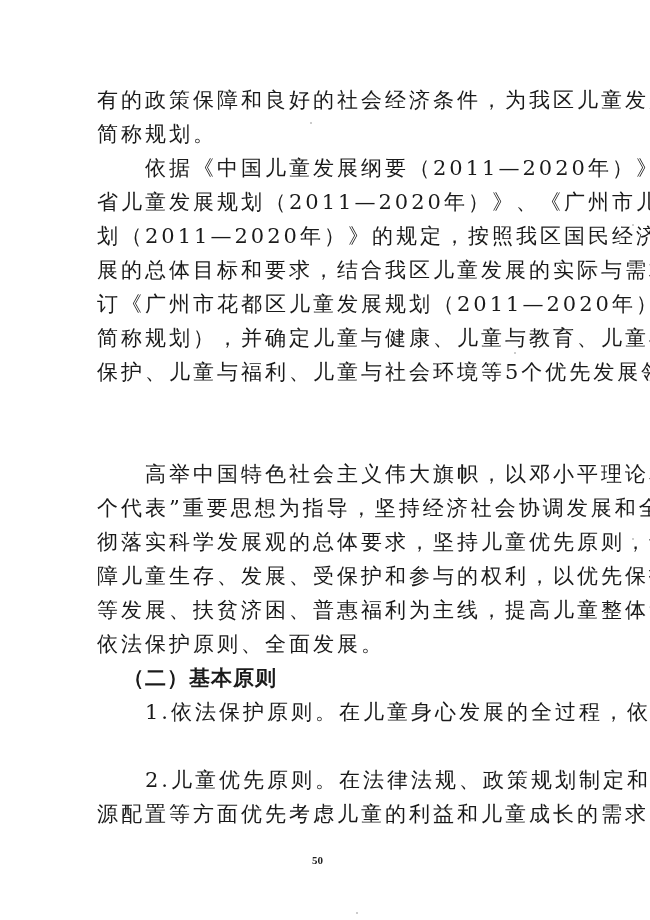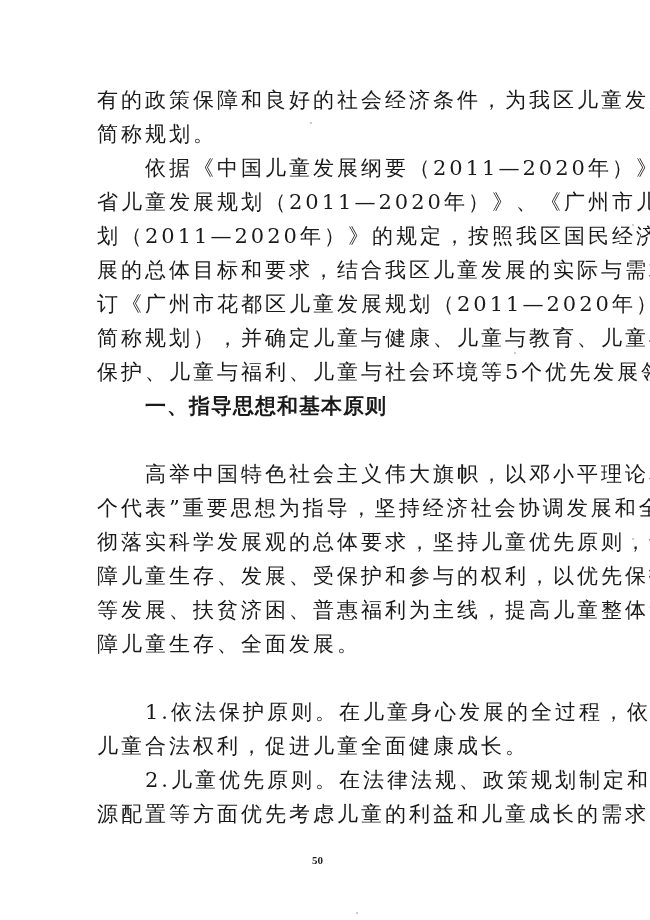--- a/index.html
+++ b/index.html
@@ -31,29 +31,28 @@
 <div class="page">
   <div class="line" style="top:88px">有的政策保障和良好的社会经济条件，为我区儿童发展迎来</div>
   <div class="line" style="top:122px">简称规划。</div>
   <div class="line indent" style="top:156px">依据《中国儿童发展纲要（2011—2020年）》、《广东</div>
   <div class="line" style="top:190px">省儿童发展规划（2011—2020年）》、《广州市儿童发展规</div>
   <div class="line" style="top:224px">划（2011—2020年）》的规定，按照我区国民经济和社会发</div>
   <div class="line" style="top:258px">展的总体目标和要求，结合我区儿童发展的实际与需求，制</div>
   <div class="line" style="top:292px">订《广州市花都区儿童发展规划（2011—2020年）》（以下</div>
   <div class="line" style="top:326px">简称规划），并确定儿童与健康、儿童与教育、儿童与法律</div>
   <div class="line" style="top:360px">保护、儿童与福利、儿童与社会环境等5个优先发展领域。</div>
-  <div class="line indent heading" style="top:394px">一、指导思想和基本原则</div>
   <div class="line indent" style="top:462px">高举中国特色社会主义伟大旗帜，以邓小平理论和“三</div>
   <div class="line" style="top:496px">个代表”重要思想为指导，坚持经济社会协调发展和全面贯</div>
   <div class="line" style="top:530px">彻落实科学发展观的总体要求，坚持儿童优先原则，切实保</div>
   <div class="line" style="top:564px">障儿童生存、发展、受保护和参与的权利，以优先保护、平</div>
   <div class="line" style="top:598px">等发展、扶贫济困、普惠福利为主线，提高儿童整体素质，</div>
-  <div class="line" style="top:632px">障儿童生存、全面发展。</div>
+  <div class="line" style="top:632px">依法保护原则、全面发展。</div>
+  <div class="line heading" style="left:123px; top:666px">（二）基本原则</div>
   <div class="line indent" style="top:700px">1.依法保护原则。在儿童身心发展的全过程，依法保障</div>
-  <div class="line" style="top:734px">儿童合法权利，促进儿童全面健康成长。</div>
   <div class="line indent" style="top:768px">2.儿童优先原则。在法律法规、政策规划制定和公共资</div>
   <div class="line" style="top:802px">源配置等方面优先考虑儿童的利益和儿童成长的需求。</div>
 
   <div class="pagenum">50</div>
 
   <div class="speck" style="left:310px; top:122px"></div>
   <div class="speck" style="left:514px; top:352px"></div>
   <div class="speck" style="left:632px; top:224px"></div>
   <div class="speck" style="left:632px; top:538px"></div>
   <div class="speck" style="left:356px; top:912px"></div>

